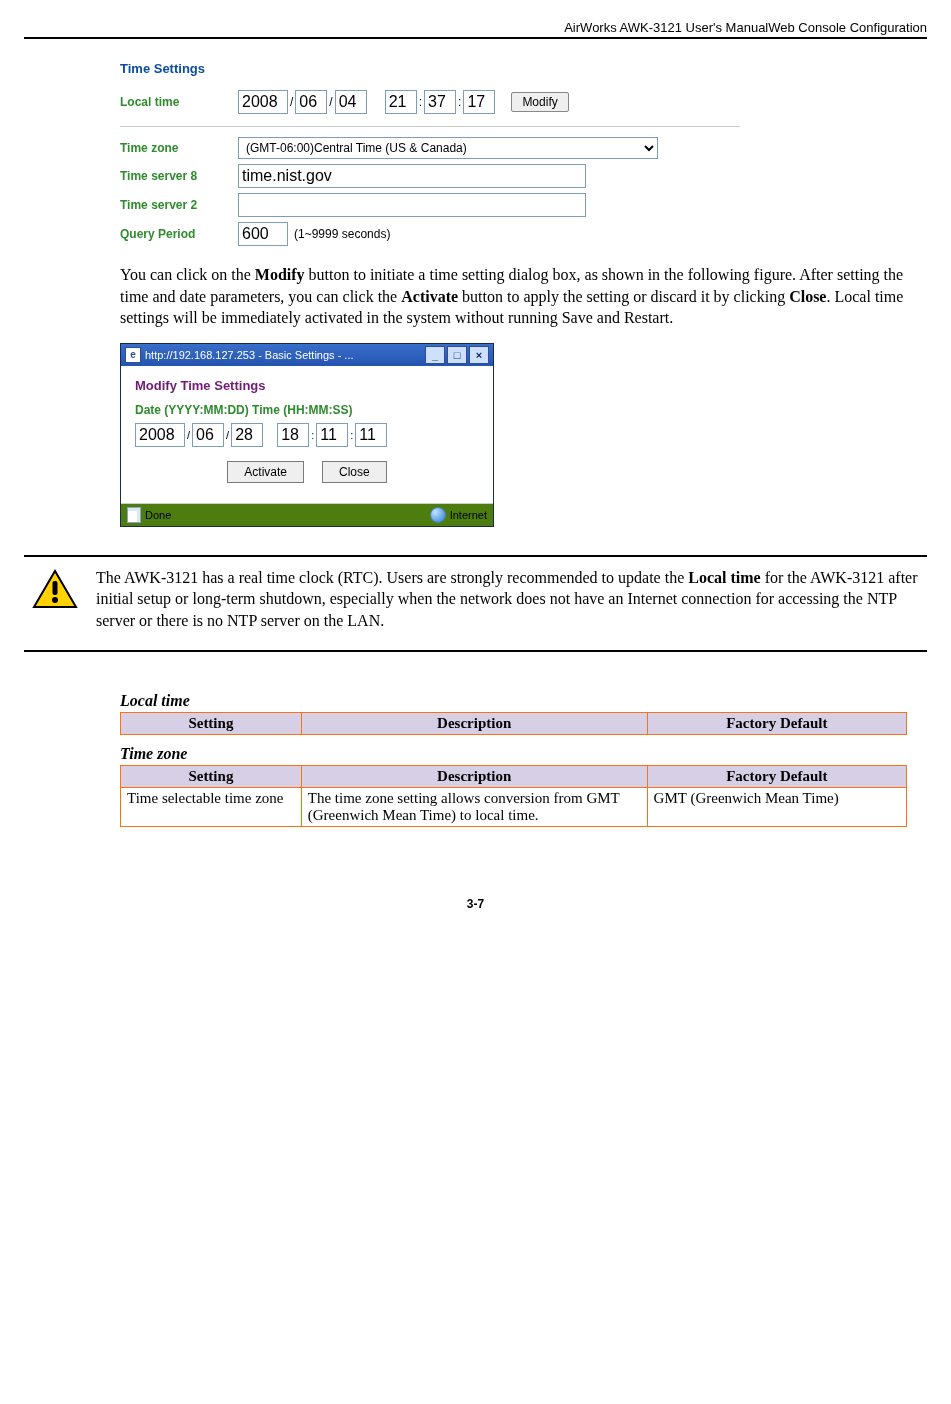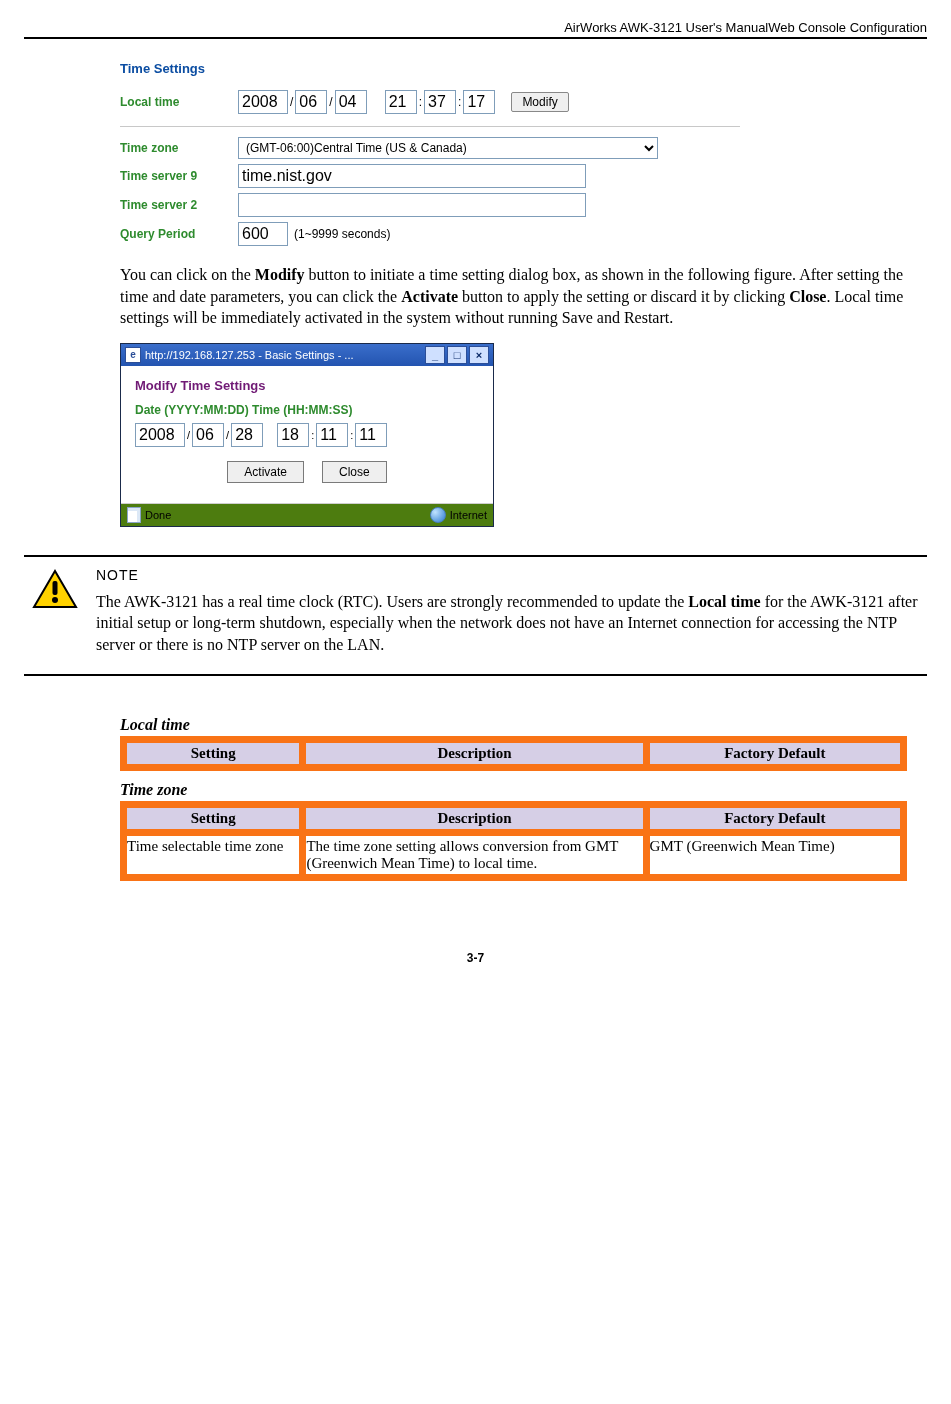--- a/index.html
+++ b/index.html
@@ -201,22 +201,22 @@
     font-weight: bold;
     margin: 4px 0 2px;
   }
   table.spec {
     border-collapse: collapse;
     width: 100%;
     margin-bottom: 10px;
     font-size: 15px;
   }
   table.spec th, table.spec td {
-    border: 7px solid #f97316;
-    padding: 2px 0;
+    border: 1px solid #f97316;
+    padding: 2px 6px;
     vertical-align: top;
     text-align: left;
   }
   table.spec th {
     background: #d6cfe6;
     text-align: center;
     font-weight: bold;
   }
   table.spec th:nth-child(1){ width: 23%; }
   table.spec th:nth-child(2){ width: 44%; }
@@ -261,21 +261,21 @@
 
     <hr class="ts-hr">
 
     <div class="ts-row">
       <span class="ts-label">Time zone</span>
       <select class="ts-select">
         <option>(GMT-06:00)Central Time (US &amp; Canada)</option>
       </select>
     </div>
     <div class="ts-row">
-      <span class="ts-label">Time server 9</span>
+      <span class="ts-label">Time server 8</span>
       <input class="ts-text" value="time.nist.gov" style="">
     </div>
     <div class="ts-row">
       <span class="ts-label">Time server 2</span>
       <input class="ts-text" value="" style="">
     </div>
     <div class="ts-row">
       <span class="ts-label">Query Period</span>
       <input class="ts-inp qp" value="600" style="">
       <span class="ts-note">(1~9999 seconds)</span>
@@ -335,21 +335,20 @@
 
 <div class="note-wrap">
   <div class="warn-icon">
     <svg viewBox="0 0 46 40">
       <polygon points="23,2 44,38 2,38" fill="#ffd200" stroke="#000" stroke-width="2"></polygon>
       <rect x="20.5" y="12" width="5" height="14" rx="2" fill="#000"></rect>
       <circle cx="23" cy="31" r="3" fill="#000"></circle>
     </svg>
   </div>
   <div class="note-text">
-    <div class="note-title">NOTE</div>
     <div class="note-body">
       <span>The AWK-3121 has a real time clock (RTC). Users are strongly recommended to update the </span><b>Local time</b><span> for the AWK-3121 after initial setup or long-term shutdown, especially when the network does not have an Internet connection for accessing the NTP server or there is no NTP server on the LAN.</span>
     </div>
   </div>
 </div>
 
 <div class="content">
 
   <div class="tbl-title">Local time</div>
   <table class="spec">

